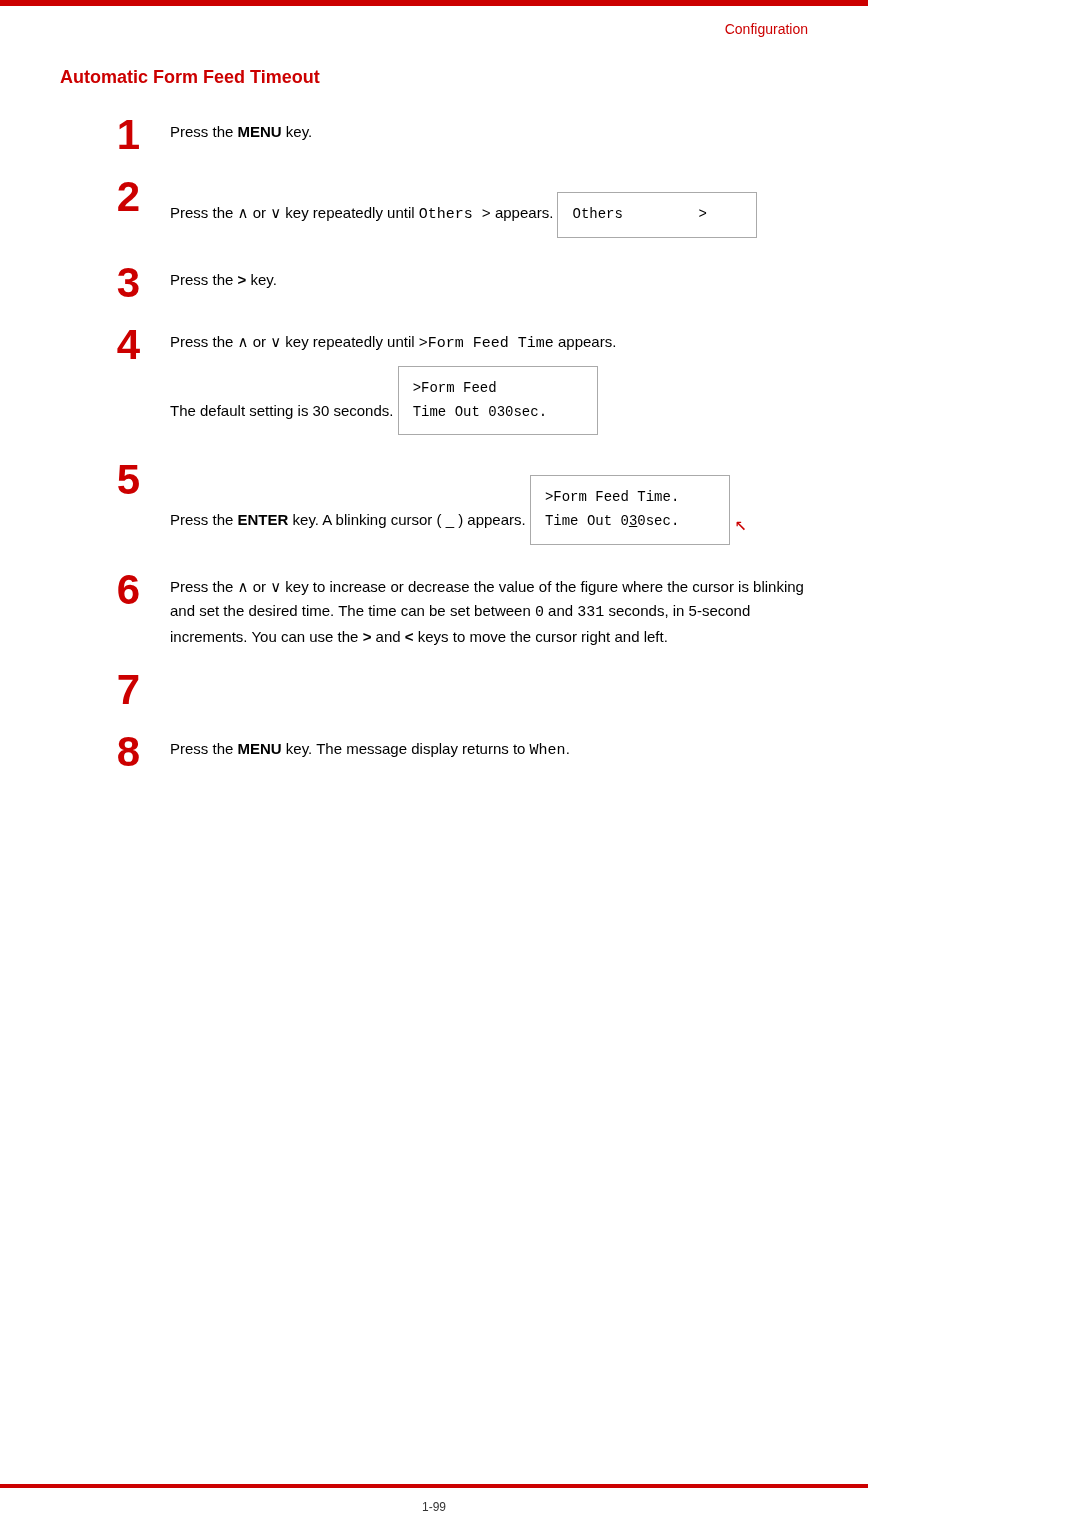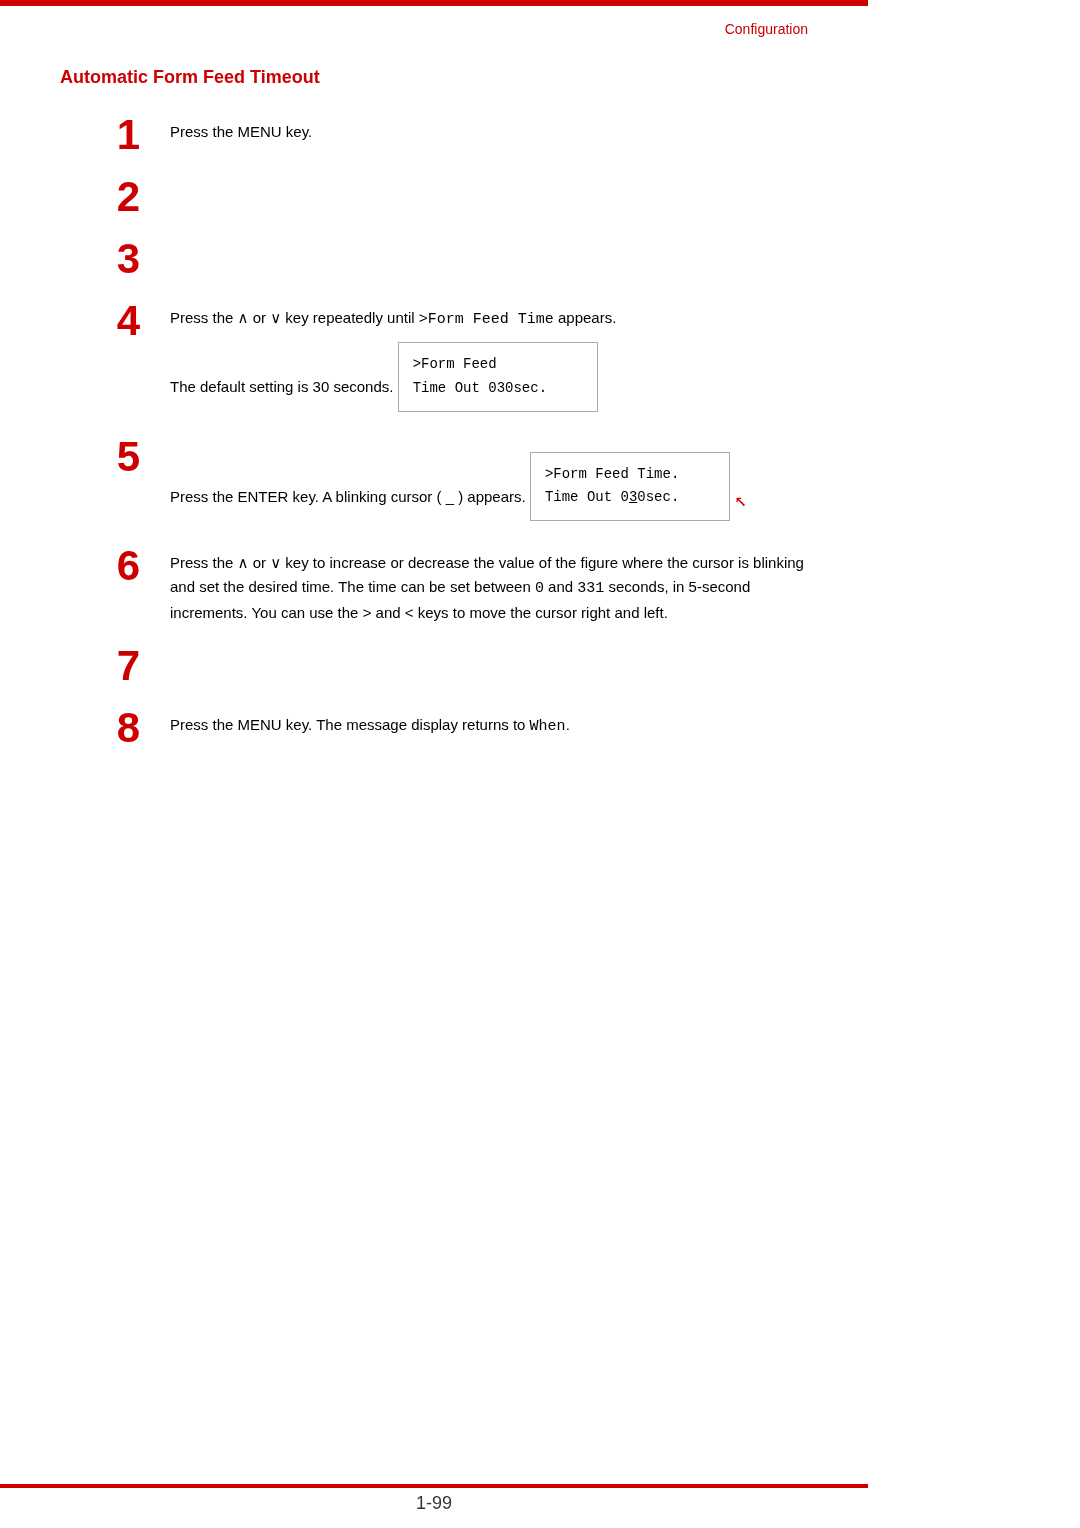--- a/index.html
+++ b/index.html
@@ -118,35 +118,35 @@
       margin-top: 10px;
       margin-bottom: 4px;
       display: inline-block;
       min-width: 200px;
       background: #fff;
       line-height: 1.7;
     }
 
     
     .key-bold {
-      font-weight: normal;
+      font-weight: bold;
     }
 
     
     .mono {
       font-family: 'Courier New', Courier, monospace;
     }
 
     
     .footer {
       position: absolute;
       bottom: 14px;
       left: 50%;
       transform: translateX(-50%);
-      font-size: 18px;
+      font-size: 12px;
       color: #333;
     }
   </style>
 </head>
 <body>
 
 <div class="page-container">
   <div class="top-bar"></div>
 
   <div class="header">
@@ -162,24 +162,33 @@
 
       <div class="step">
         <div class="step-number">1</div>
         <div class="step-content">
           Press the <span class="key-bold">MENU</span> key.
         </div>
       </div>
 
       <div class="step">
         <div class="step-number">2</div>
+        <div class="step-content">
+          Press the ∧ or ∨ key repeatedly until <span class="mono">Others &gt;</span> appears.
+          <div class="code-box">
+            Others&nbsp;&nbsp;&nbsp;&nbsp;&nbsp;&nbsp;&nbsp;&nbsp;&nbsp;&gt;
+          </div>
+        </div>
       </div>
 
       <div class="step">
         <div class="step-number">3</div>
+        <div class="step-content">
+          Press the <span class="key-bold">&gt;</span> key.
+        </div>
       </div>
 
       <div class="step">
         <div class="step-number">4</div>
         <div class="step-content">
           Press the ∧ or ∨ key repeatedly until <span class="mono">&gt;Form Feed Time</span> appears.<br>
           The default setting is 30 seconds.
           <div class="code-box">
             &gt;Form Feed<br>Time Out 030sec.
           </div>

